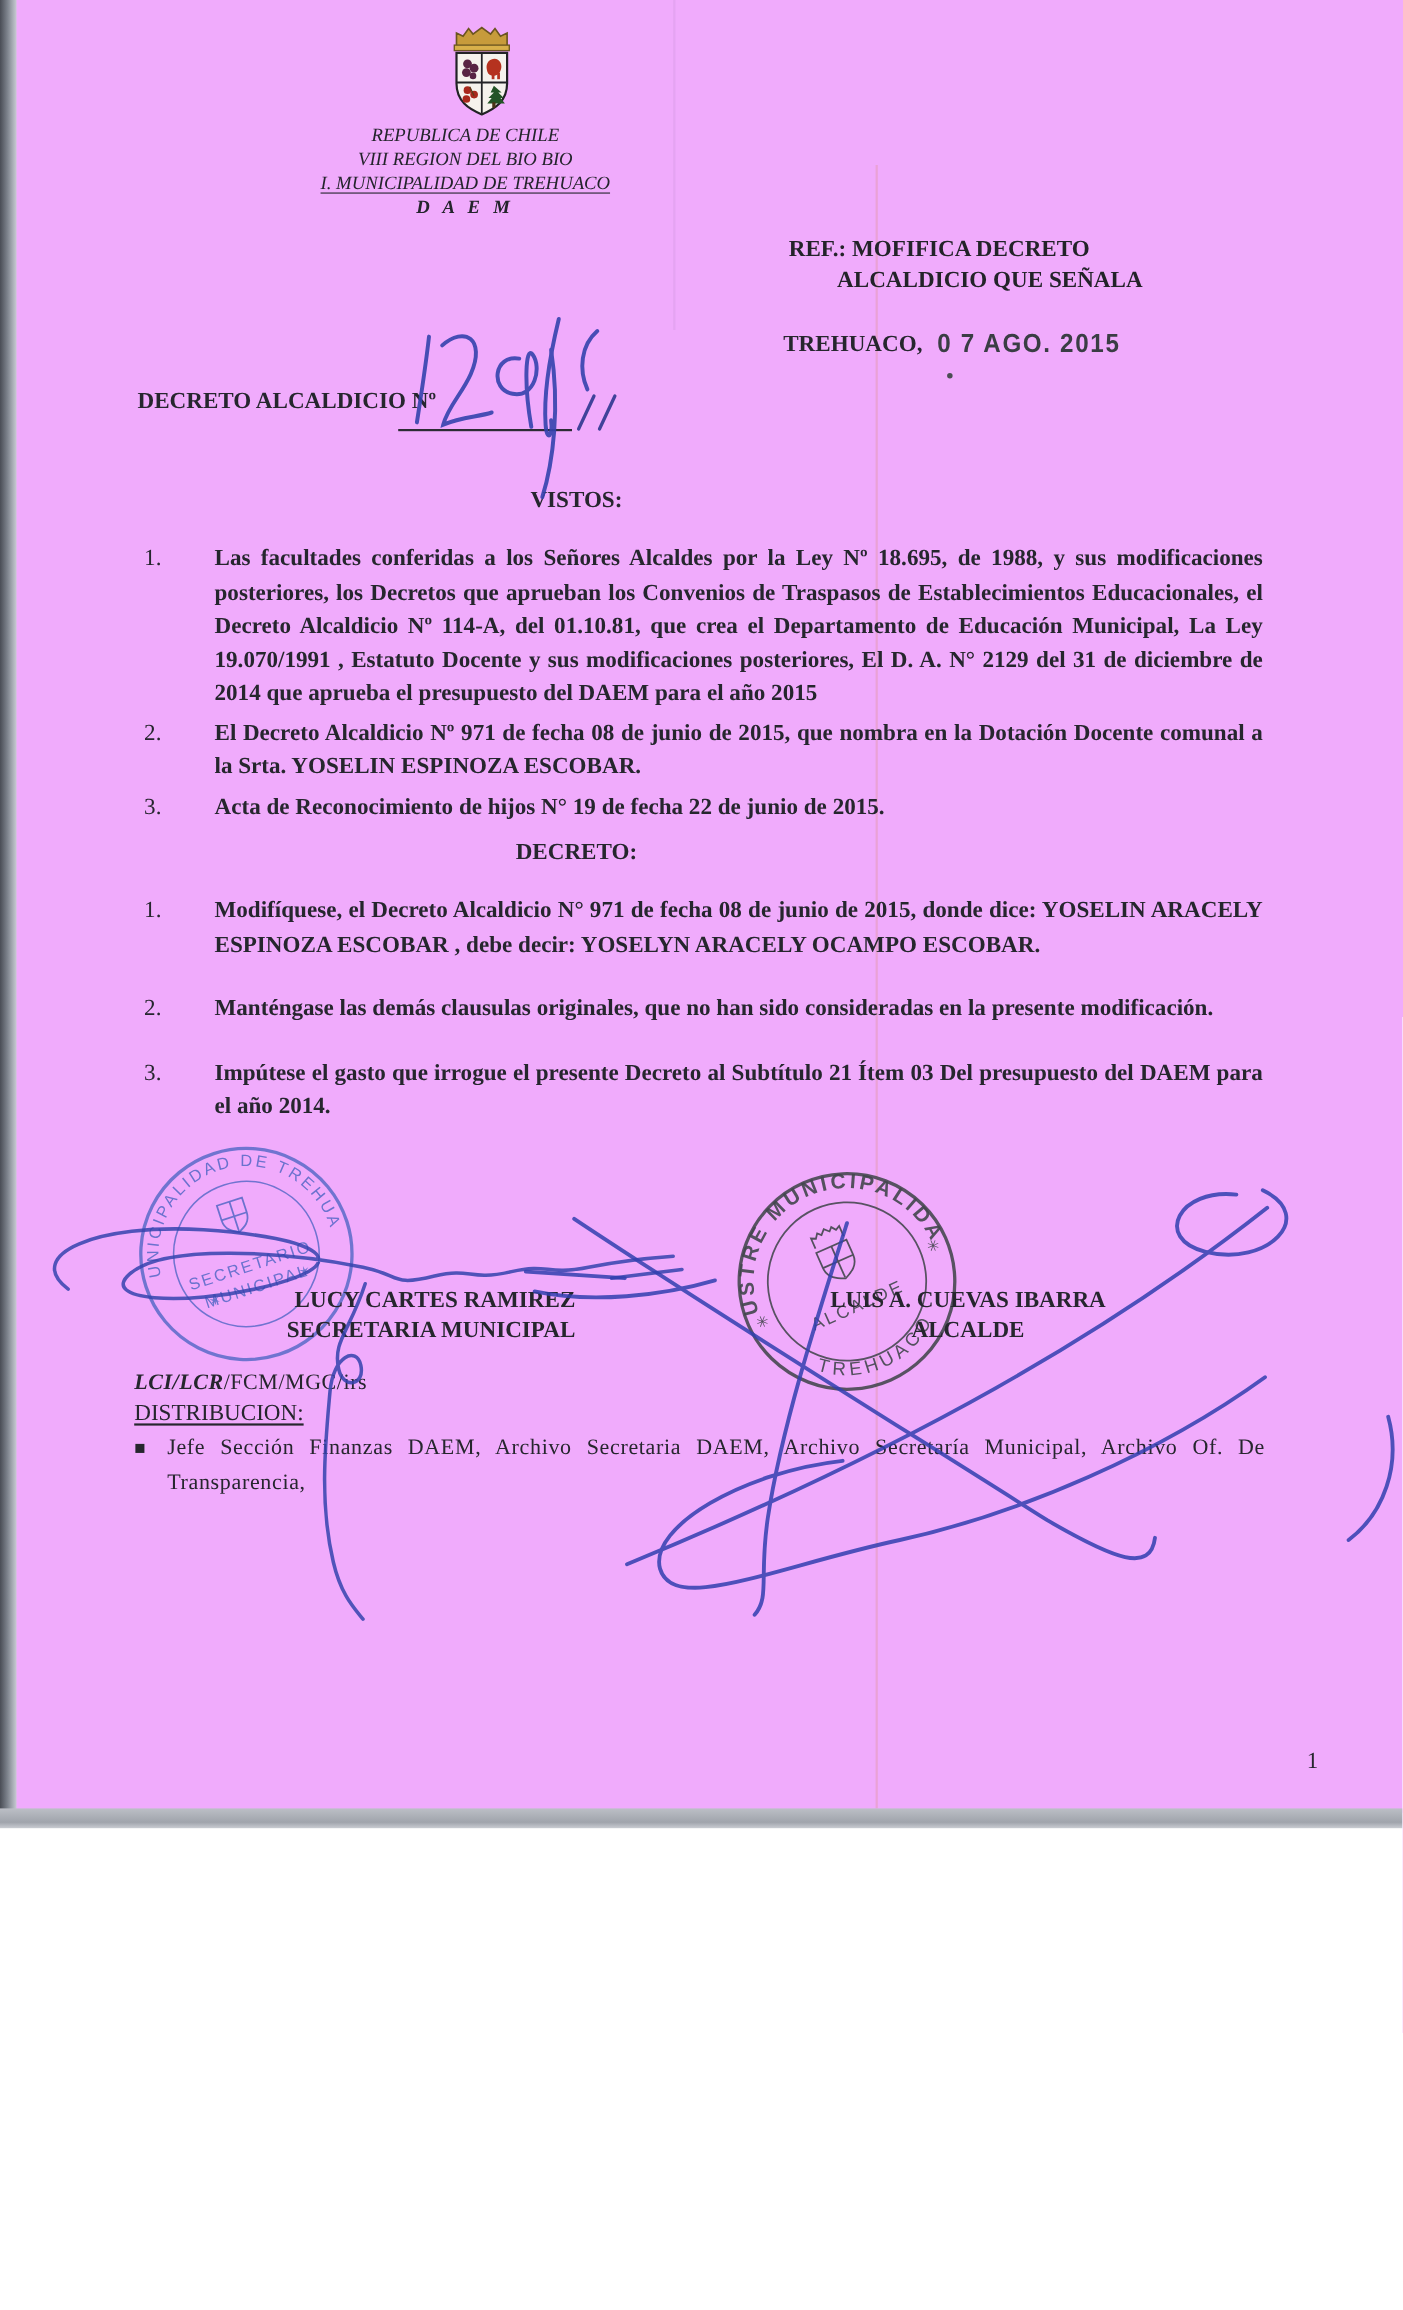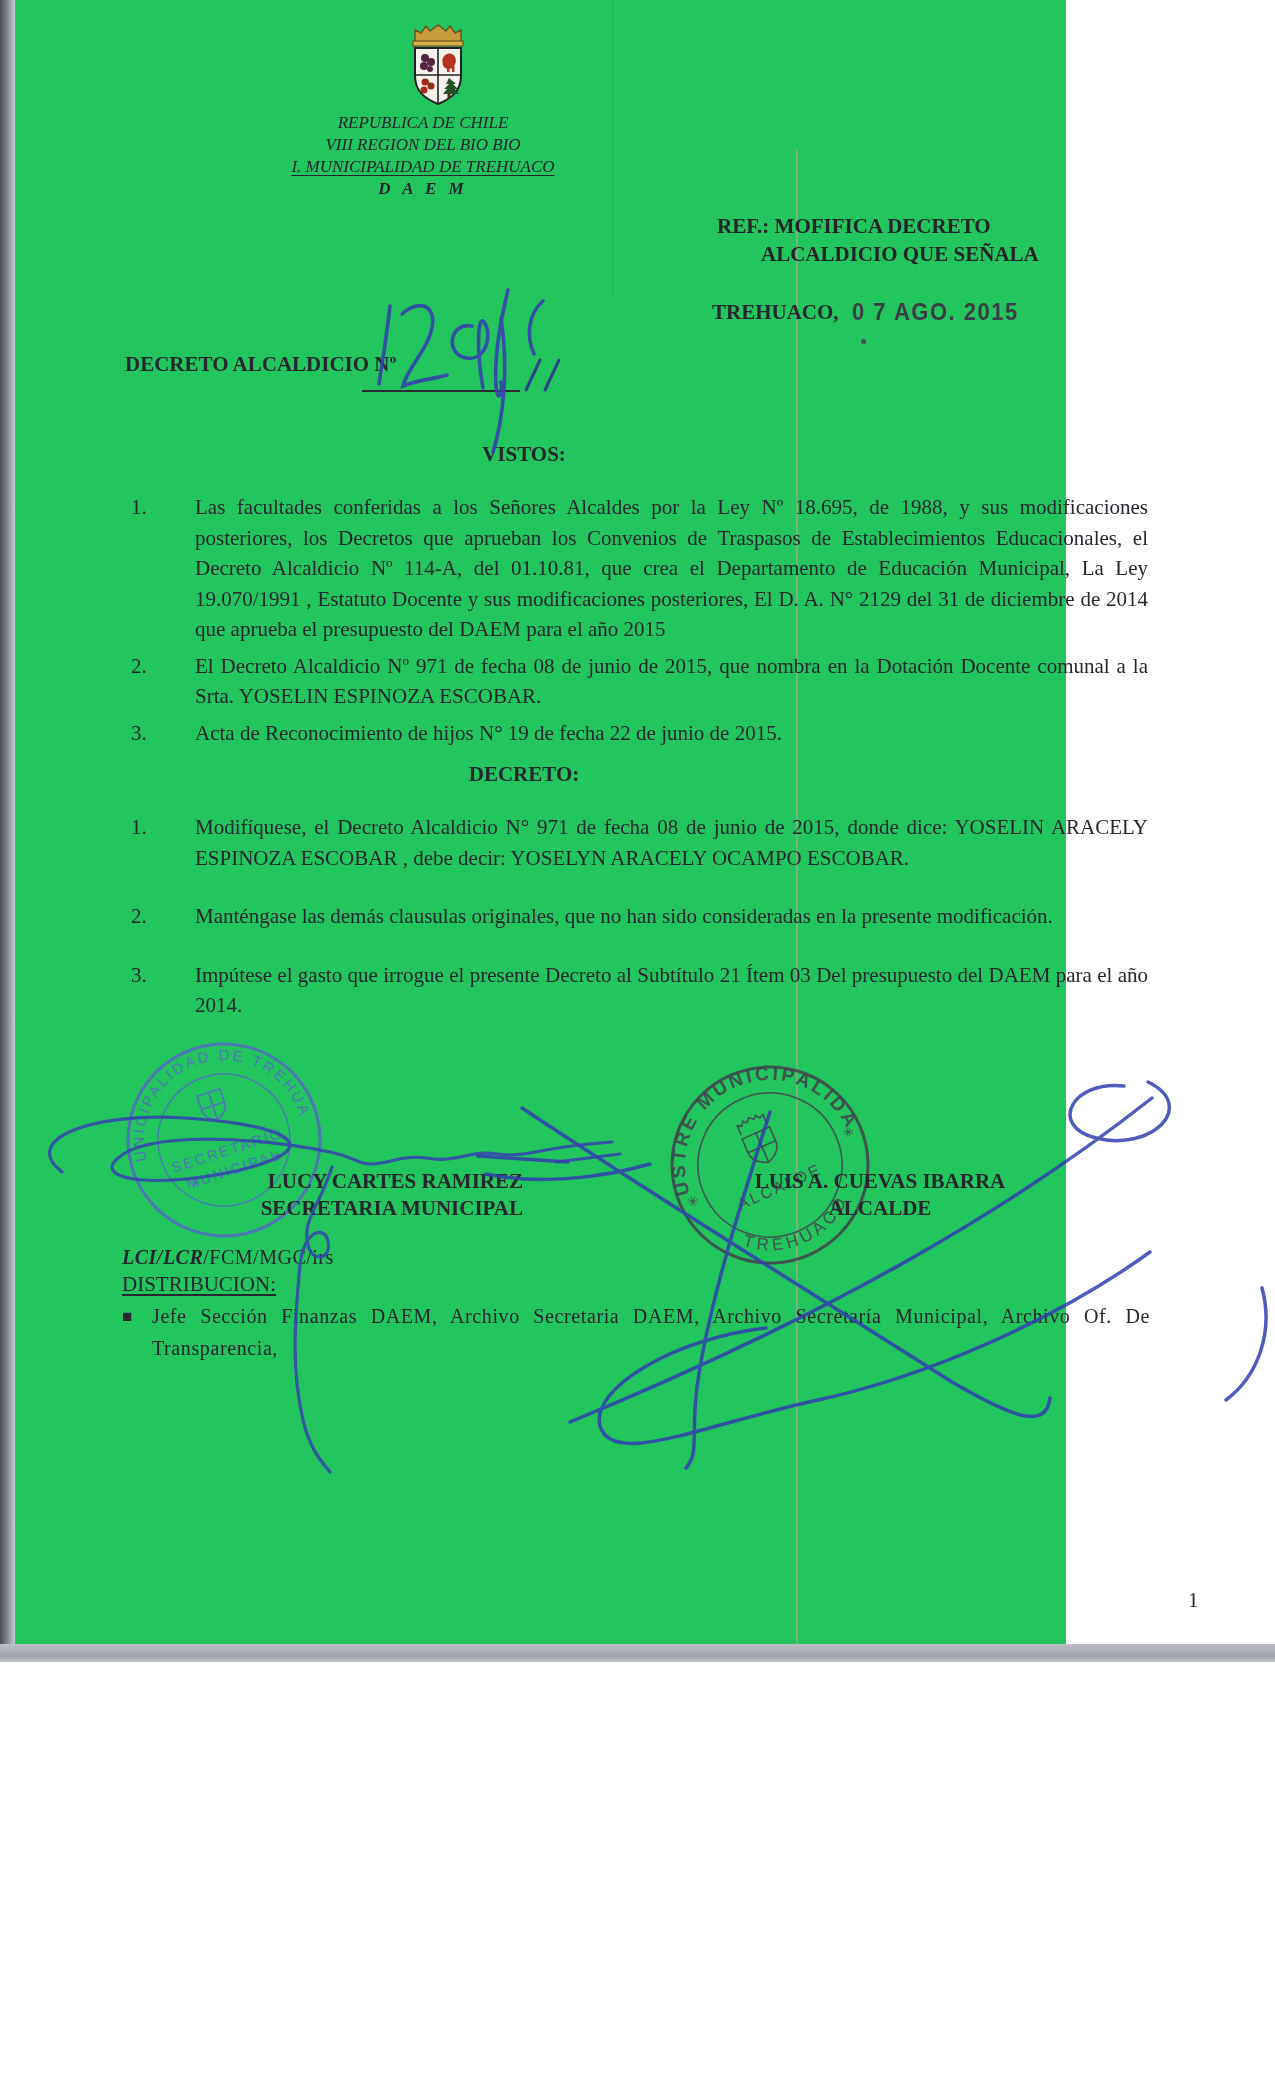--- a/index.html
+++ b/index.html
@@ -1,18 +1,18 @@
 <!DOCTYPE html>
 <html><head>
 <meta charset="utf-8">
 <style>
   html,body{margin:0;padding:0;background:#ffffff;}
   body{width:1275px;height:2100px;position:relative;overflow:hidden;
        font-family:"Liberation Serif", serif;color:#26262e;}
-  .scan{position:absolute;left:0;top:0;width:1066px;height:1648px;background:#22c55e;}
+  .scan{position:absolute;left:0;top:0;width:1275px;height:1648px;background:#f0abfc;}
   .edge-left{position:absolute;left:0;top:0;width:15px;height:1648px;
        background:linear-gradient(90deg,#494d55 0%,#7d838c 45%,#c7cbd2 100%);}
   .edge-bottom{position:absolute;left:0;top:1644px;width:1275px;height:18px;
        background:linear-gradient(180deg,#bcbfc6 0%,#a0a4ac 70%,#c9ccd2 100%);}
   .fold-line{position:absolute;left:796px;top:150px;width:2px;height:1494px;
        background:rgba(226,150,166,0.45);}
   .streak{position:absolute;left:612px;top:0;width:2px;height:300px;background:rgba(60,60,90,0.06);}
   .abs{position:absolute;z-index:3;}
   .hdr{left:248px;top:112px;width:350px;text-align:center;font-style:italic;
        font-size:17px;line-height:22px;color:#24242c;}
@@ -23,21 +23,21 @@
   .city{left:712px;top:300px;font-weight:bold;font-size:21px;}
   .datestamp{left:852px;top:299px;font-family:"Liberation Sans",sans-serif;font-weight:700;
        font-size:22px;letter-spacing:1.5px;color:#3a3d44;transform:scaleY(1.08);}
   .stampdot{left:861px;top:339px;width:5px;height:5px;border-radius:50%;background:#4a4d53;}
   .decree-label{left:125px;top:352px;font-weight:bold;font-size:21px;}
   .decree-underline{left:362px;top:390px;width:158px;border-bottom:2px solid #2c2c34;height:0;}
   .heading-center{left:524px;transform:translateX(-50%);font-weight:bold;font-size:21px;}
   .list{left:125px;width:1023px;font-size:21px;line-height:30.5px;}
   .li{display:flex;}
   .li .num{width:70px;flex:0 0 70px;padding-left:6px;box-sizing:border-box;}
-  .li .txt{flex:1;text-align:justify;text-align-last:left;}
+  .li .txt{flex:1;text-align:justify;text-align-last:left;font-weight:bold;}
   .v-item + .v-item{margin-top:6px;}
   .d-item + .d-item{margin-top:28px;}
   .closing{left:483px;top:1056px;font-weight:bold;font-size:21px;color:#232329;}
   .sig-name{text-align:center;font-weight:bold;font-size:21px;line-height:27px;}
   .left-name{left:163px;top:1168px;width:360px;text-align:right;}
   .right-name{left:700px;top:1168px;width:360px;}
   .initials{left:122px;top:1246px;font-size:20px;letter-spacing:0.5px;}
   .initials b{font-weight:bold;font-style:italic;}
   .distrib-head{left:122px;top:1272px;font-size:21px;text-decoration:underline;text-underline-offset:3px;}
   .distrib{left:122px;top:1300px;width:1028px;font-size:20px;line-height:32px;

